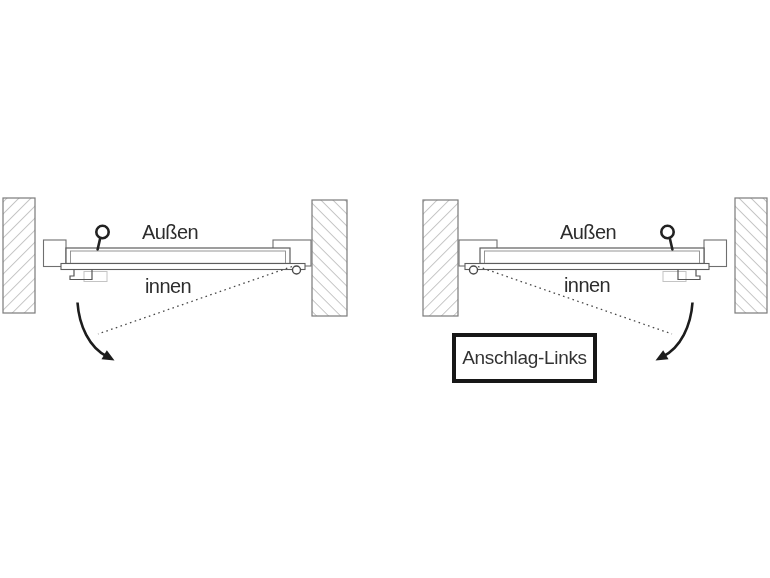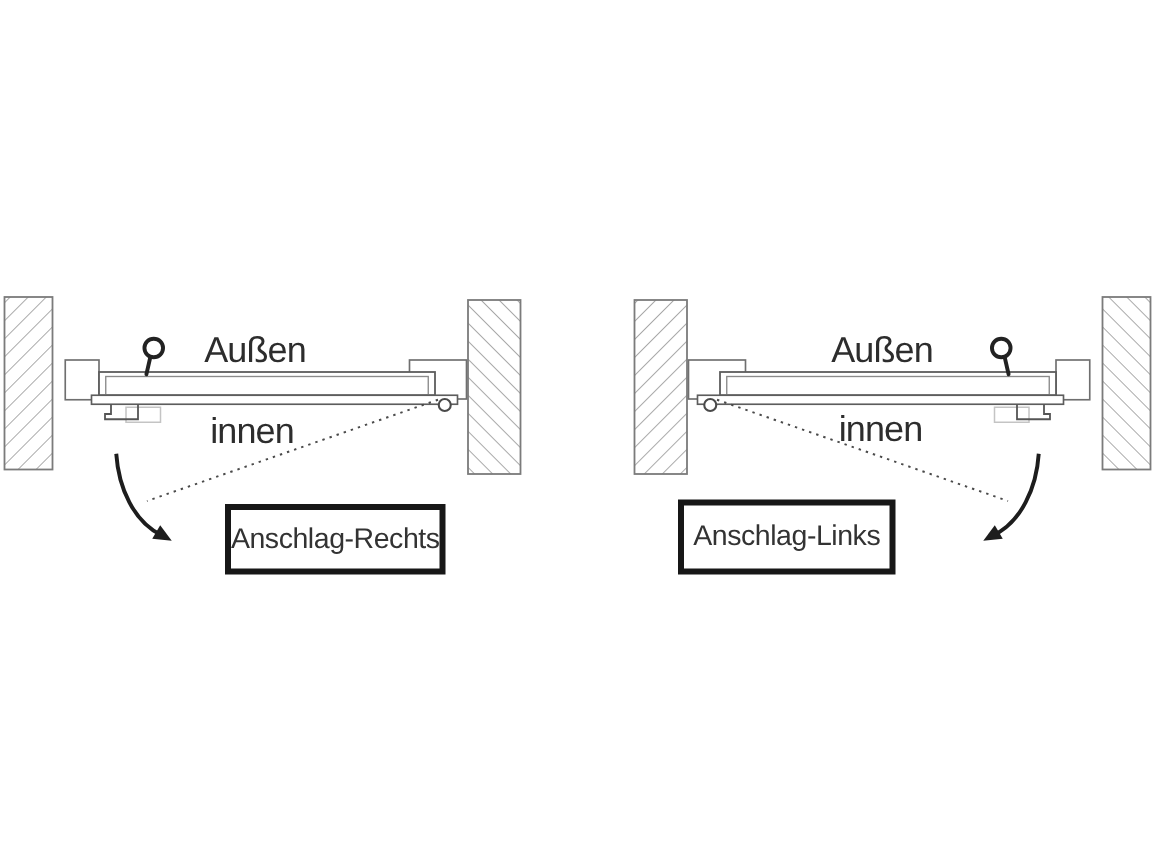--- a/index.html
+++ b/index.html
@@ -7,21 +7,21 @@
     position:relative;
     width:770px;height:578px;
     background:#ffffff;
     overflow:hidden;
     font-family:"Liberation Sans", sans-serif;
   }
   .canvas svg{position:absolute;left:0;top:0;}
   .lbl{
     position:absolute;
     transform:translateX(-50%);
-    font-size:24px;
+    font-size:20px;
     letter-spacing:-0.6px;
     color:#2d2d2d;
     white-space:nowrap;
     line-height:1;
   }
   .tag{
     position:absolute;
     box-sizing:border-box;
     border:4.5px solid #171717;
     background:#ffffff;
@@ -75,23 +75,20 @@
     </defs>
 
     <use href="#doorDiagram" xlink:href="#doorDiagram"></use>
     <g transform="translate(770,0) scale(-1,1)">
       <use href="#doorDiagram" xlink:href="#doorDiagram"></use>
     </g>
   </svg>
 
   <div class="lbl" style="left:170px;top:222px">Außen</div>
   <div class="lbl" style="left:168px;top:276px">innen</div>
-  <div class="tag" style="left:150px;top:336px;width:147px;height:47px">
-    <span>Anschlag-Rechts</span>
-  </div>
 
   <div class="lbl" style="left:588px;top:222px">Außen</div>
   <div class="lbl" style="left:587px;top:275px">innen</div>
   <div class="tag" style="left:452px;top:333px;width:145px;height:50px">
     <span>Anschlag-Links</span>
   </div>
 
 </div>
 
 </body></html>

